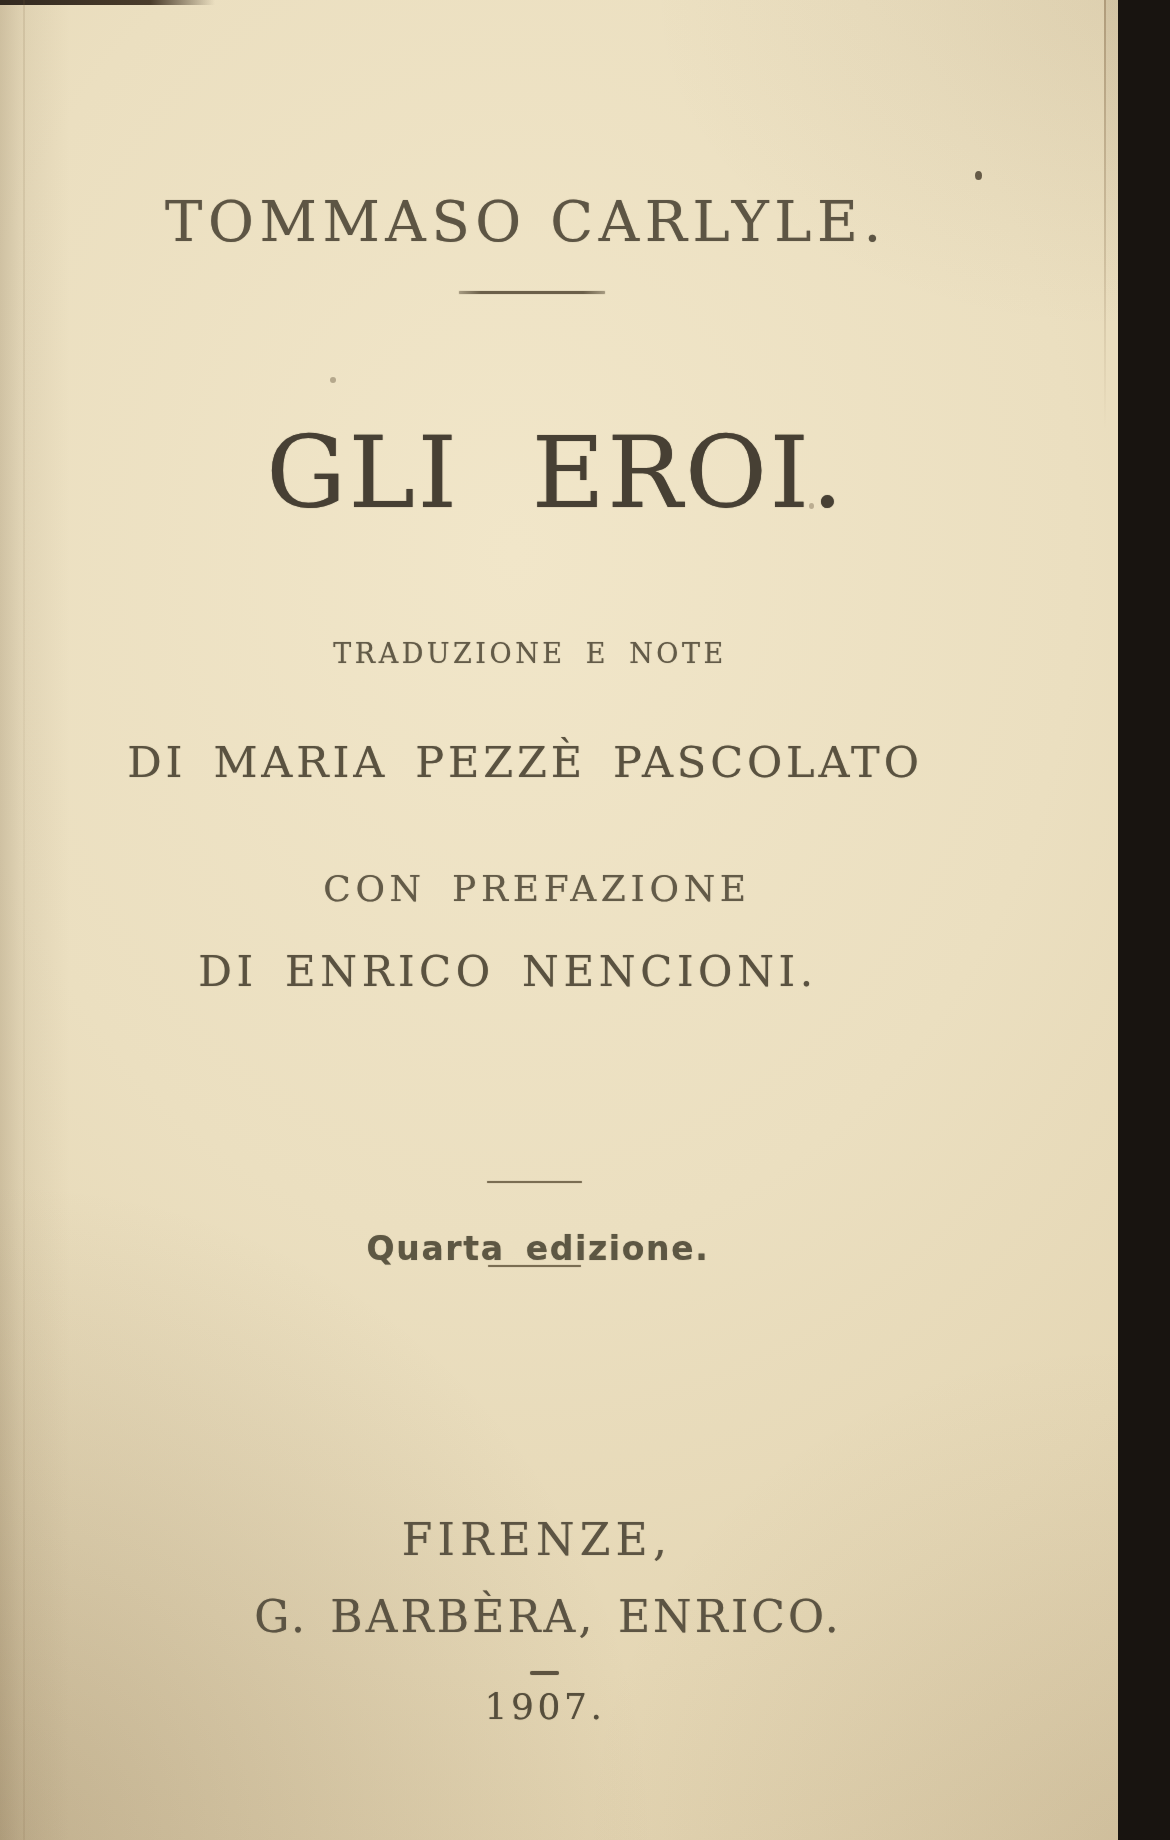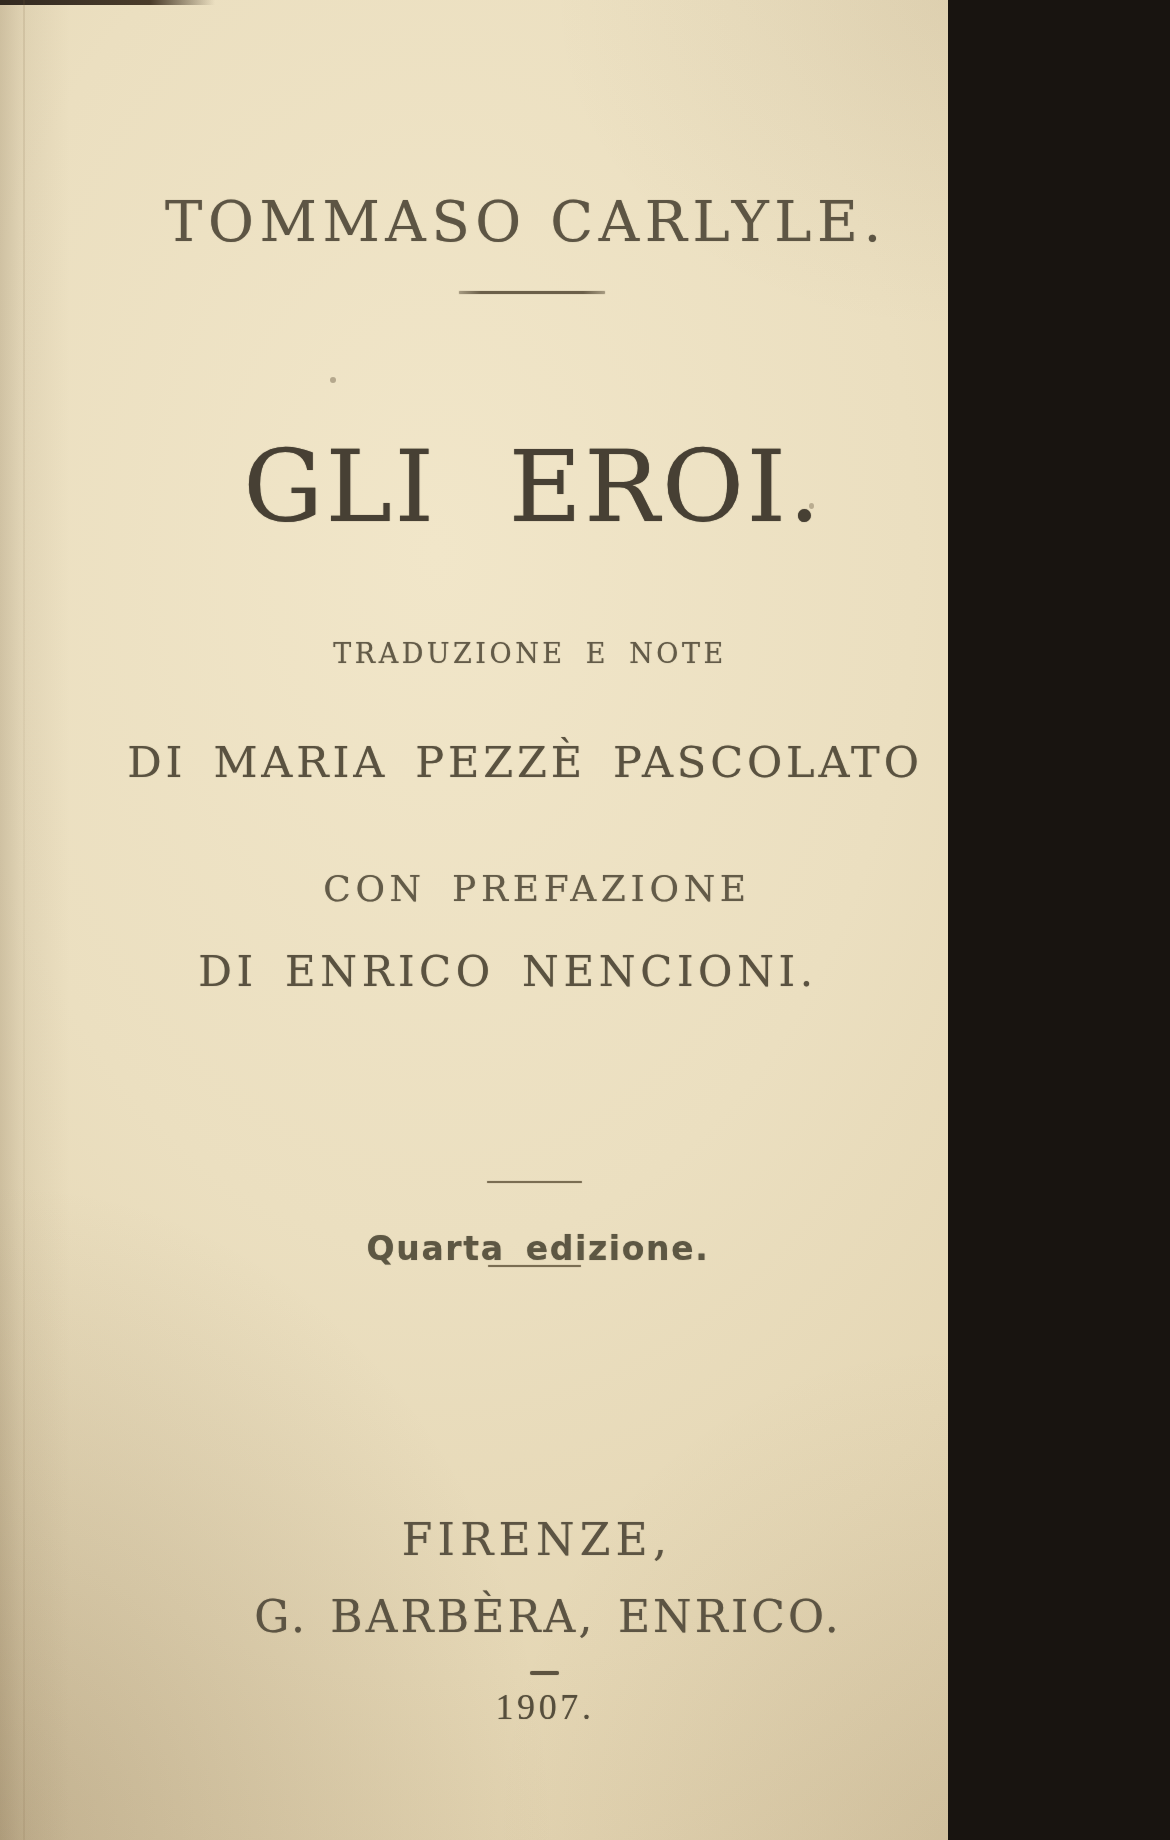--- a/index.html
+++ b/index.html
@@ -1,45 +1,45 @@
 <!DOCTYPE html>
 <html><head>
 <meta charset="utf-8">
 <style>
   html,body{margin:0;padding:0;background:#181410;}
   .photo{
     position:relative;
-    width:948px;height:1840px;
+    width:1118px;height:1840px;
     overflow:hidden;
     font-family:"DejaVu Serif","Liberation Serif",serif;
     background:
       linear-gradient(90deg, rgba(96,74,44,.20) 0px, rgba(96,74,44,.08) 22px, rgba(96,74,44,0) 70px),
       radial-gradient(90% 55% at 0% 100%, rgba(90,68,40,.22), rgba(90,68,40,0) 65%),
       radial-gradient(80% 45% at 100% 100%, rgba(90,68,40,.10), rgba(90,68,40,0) 60%),
       radial-gradient(70% 30% at 100% 0%,  rgba(104,82,52,.08), rgba(104,82,52,0) 60%),
       radial-gradient(120% 90% at 46% 30%, #f1e6c9 0%, #ebdfc0 42%, #e5d7b5 68%, #d9c8a4 100%);
   }
   
   .line{
     position:absolute;left:0;width:1064px;text-align:center;
     line-height:1;white-space:nowrap;
     color:var(--ink,#564e3c);
     text-shadow:0 0 1px rgba(86,78,60,.55);
   }
   .author   {top:194px;font-size:56px;letter-spacing:.10em;color:#5d5544;transform:translateX(-6px);}
-  .booktitle{top:437px;font-size:100px;letter-spacing:.025em;word-spacing:.38em;color:#474034;transform:translateX(1px);text-shadow:0 0 1px rgba(60,53,40,.7);}
+  .booktitle{top:423px;font-size:100px;letter-spacing:.025em;word-spacing:.38em;color:#474034;transform:translateX(1px);text-shadow:0 0 1px rgba(60,53,40,.7);margin-left:23px;}
   .tradnote {top:640px;font-size:27px;letter-spacing:.13em;word-spacing:.30em;color:#635b48;transform:translateX(-2px);}
   .translator{top:741px;font-size:43px;letter-spacing:.09em;word-spacing:.22em;color:#5a5240;transform:translateX(-7px);}
   .prefnote {top:871px;font-size:36px;letter-spacing:.13em;word-spacing:.28em;color:#635b48;transform:translateX(5px);}
   .prefauthor{top:951px;font-size:42px;letter-spacing:.11em;word-spacing:.22em;color:#5a5240;transform:translateX(-24px);}
   .edition  {top:1232px;font-size:33px;font-family:"DejaVu Sans","Liberation Sans",sans-serif;
              font-weight:bold;letter-spacing:.05em;word-spacing:.24em;color:#5d5743;transform:translateX(6px);}
   .city     {top:1518px;font-size:44px;letter-spacing:.12em;color:#5c5443;transform:translateX(5px);}
   .publisher{top:1595px;font-size:44px;letter-spacing:.07em;word-spacing:.12em;color:#5c5443;transform:translateX(16px);}
-  .year     {top:1689px;font-size:36px;letter-spacing:.10em;color:#564e3c;transform:translateX(13px);font-family:Liberation Serif, serif;}
+  .year     {top:1689px;font-size:36px;letter-spacing:.10em;color:#564e3c;transform:translateX(13px);}
 
   
   .rule{position:absolute;background:#6b5f49;border-radius:1px;box-shadow:0 0 1px rgba(107,95,73,.7);}
   .rule-author {top:291px;left:459px;width:146px;height:3px;
                 background:linear-gradient(90deg,rgba(107,95,73,.55),#6b5f49 15%,#6b5f49 85%,rgba(107,95,73,.55));}
   .rule-ed-top {top:1181px;left:487px;width:95px;height:2px;background:#7a6d52;}
   .rule-ed-bot {top:1265px;left:488px;width:93px;height:2px;background:#7a6d52;}
   .rule-year   {top:1671px;left:530px;width:29px;height:4px;background:#5d5340;border-radius:2px;}
 
   

